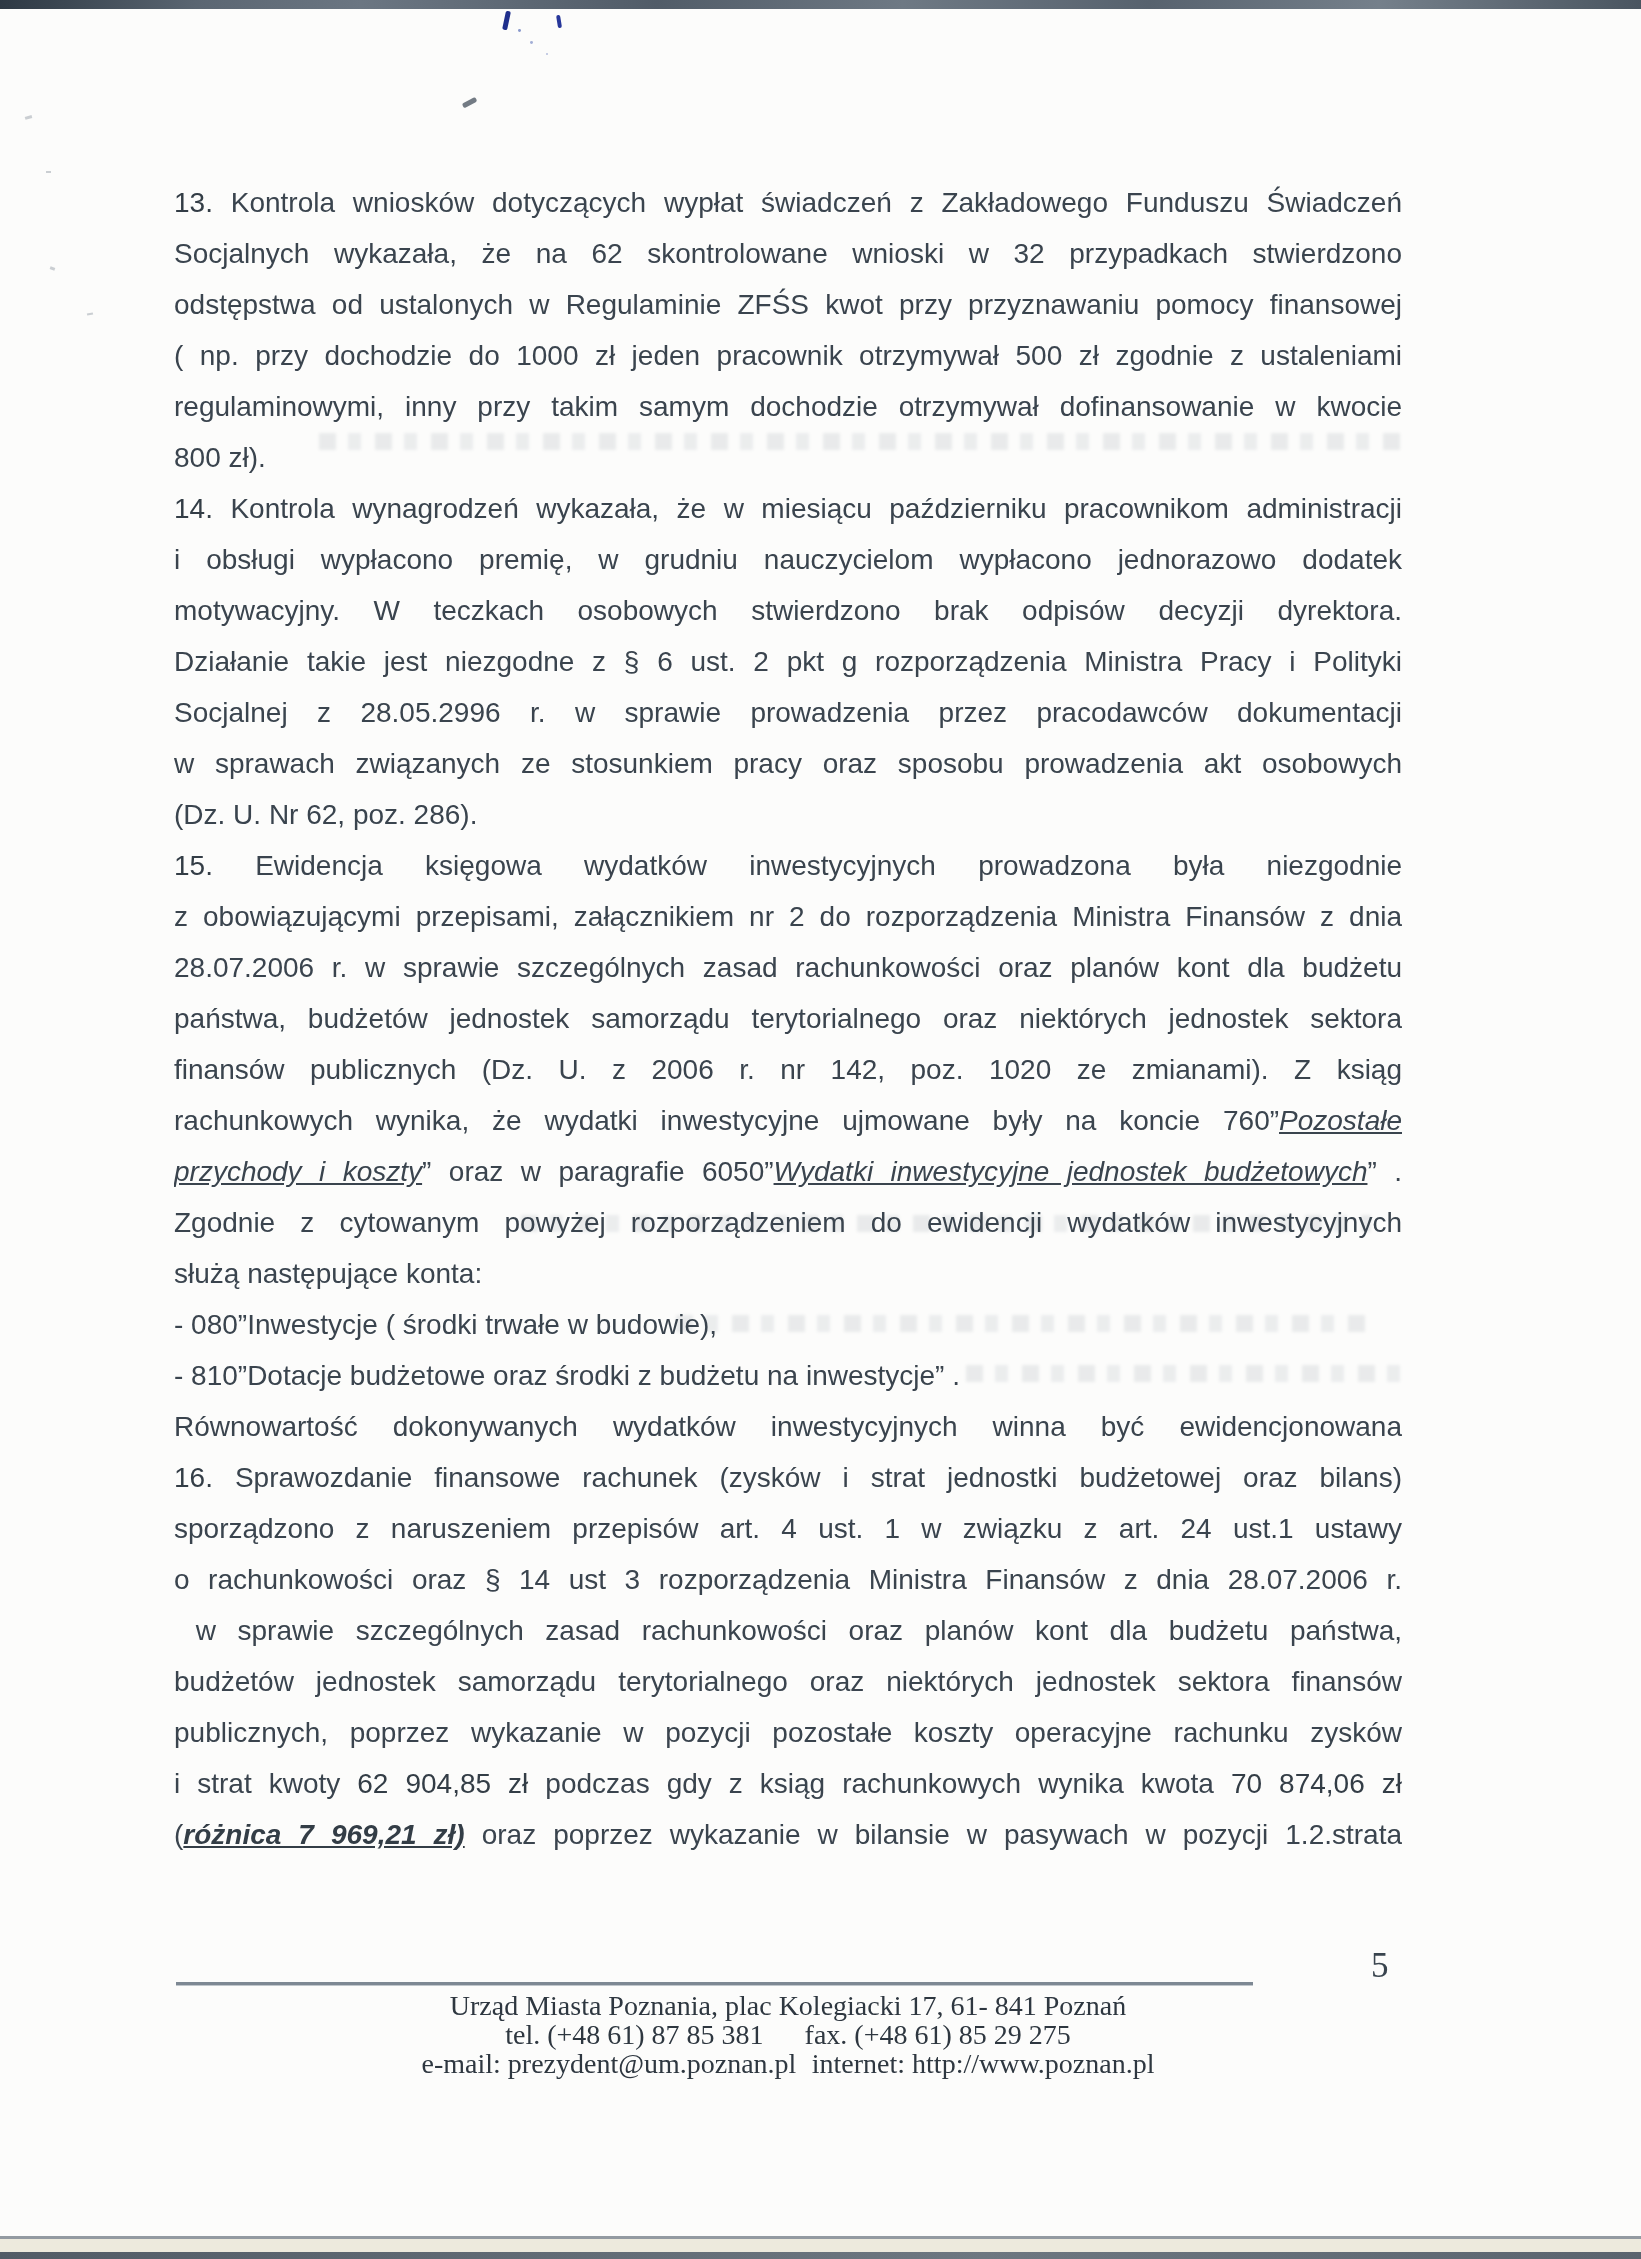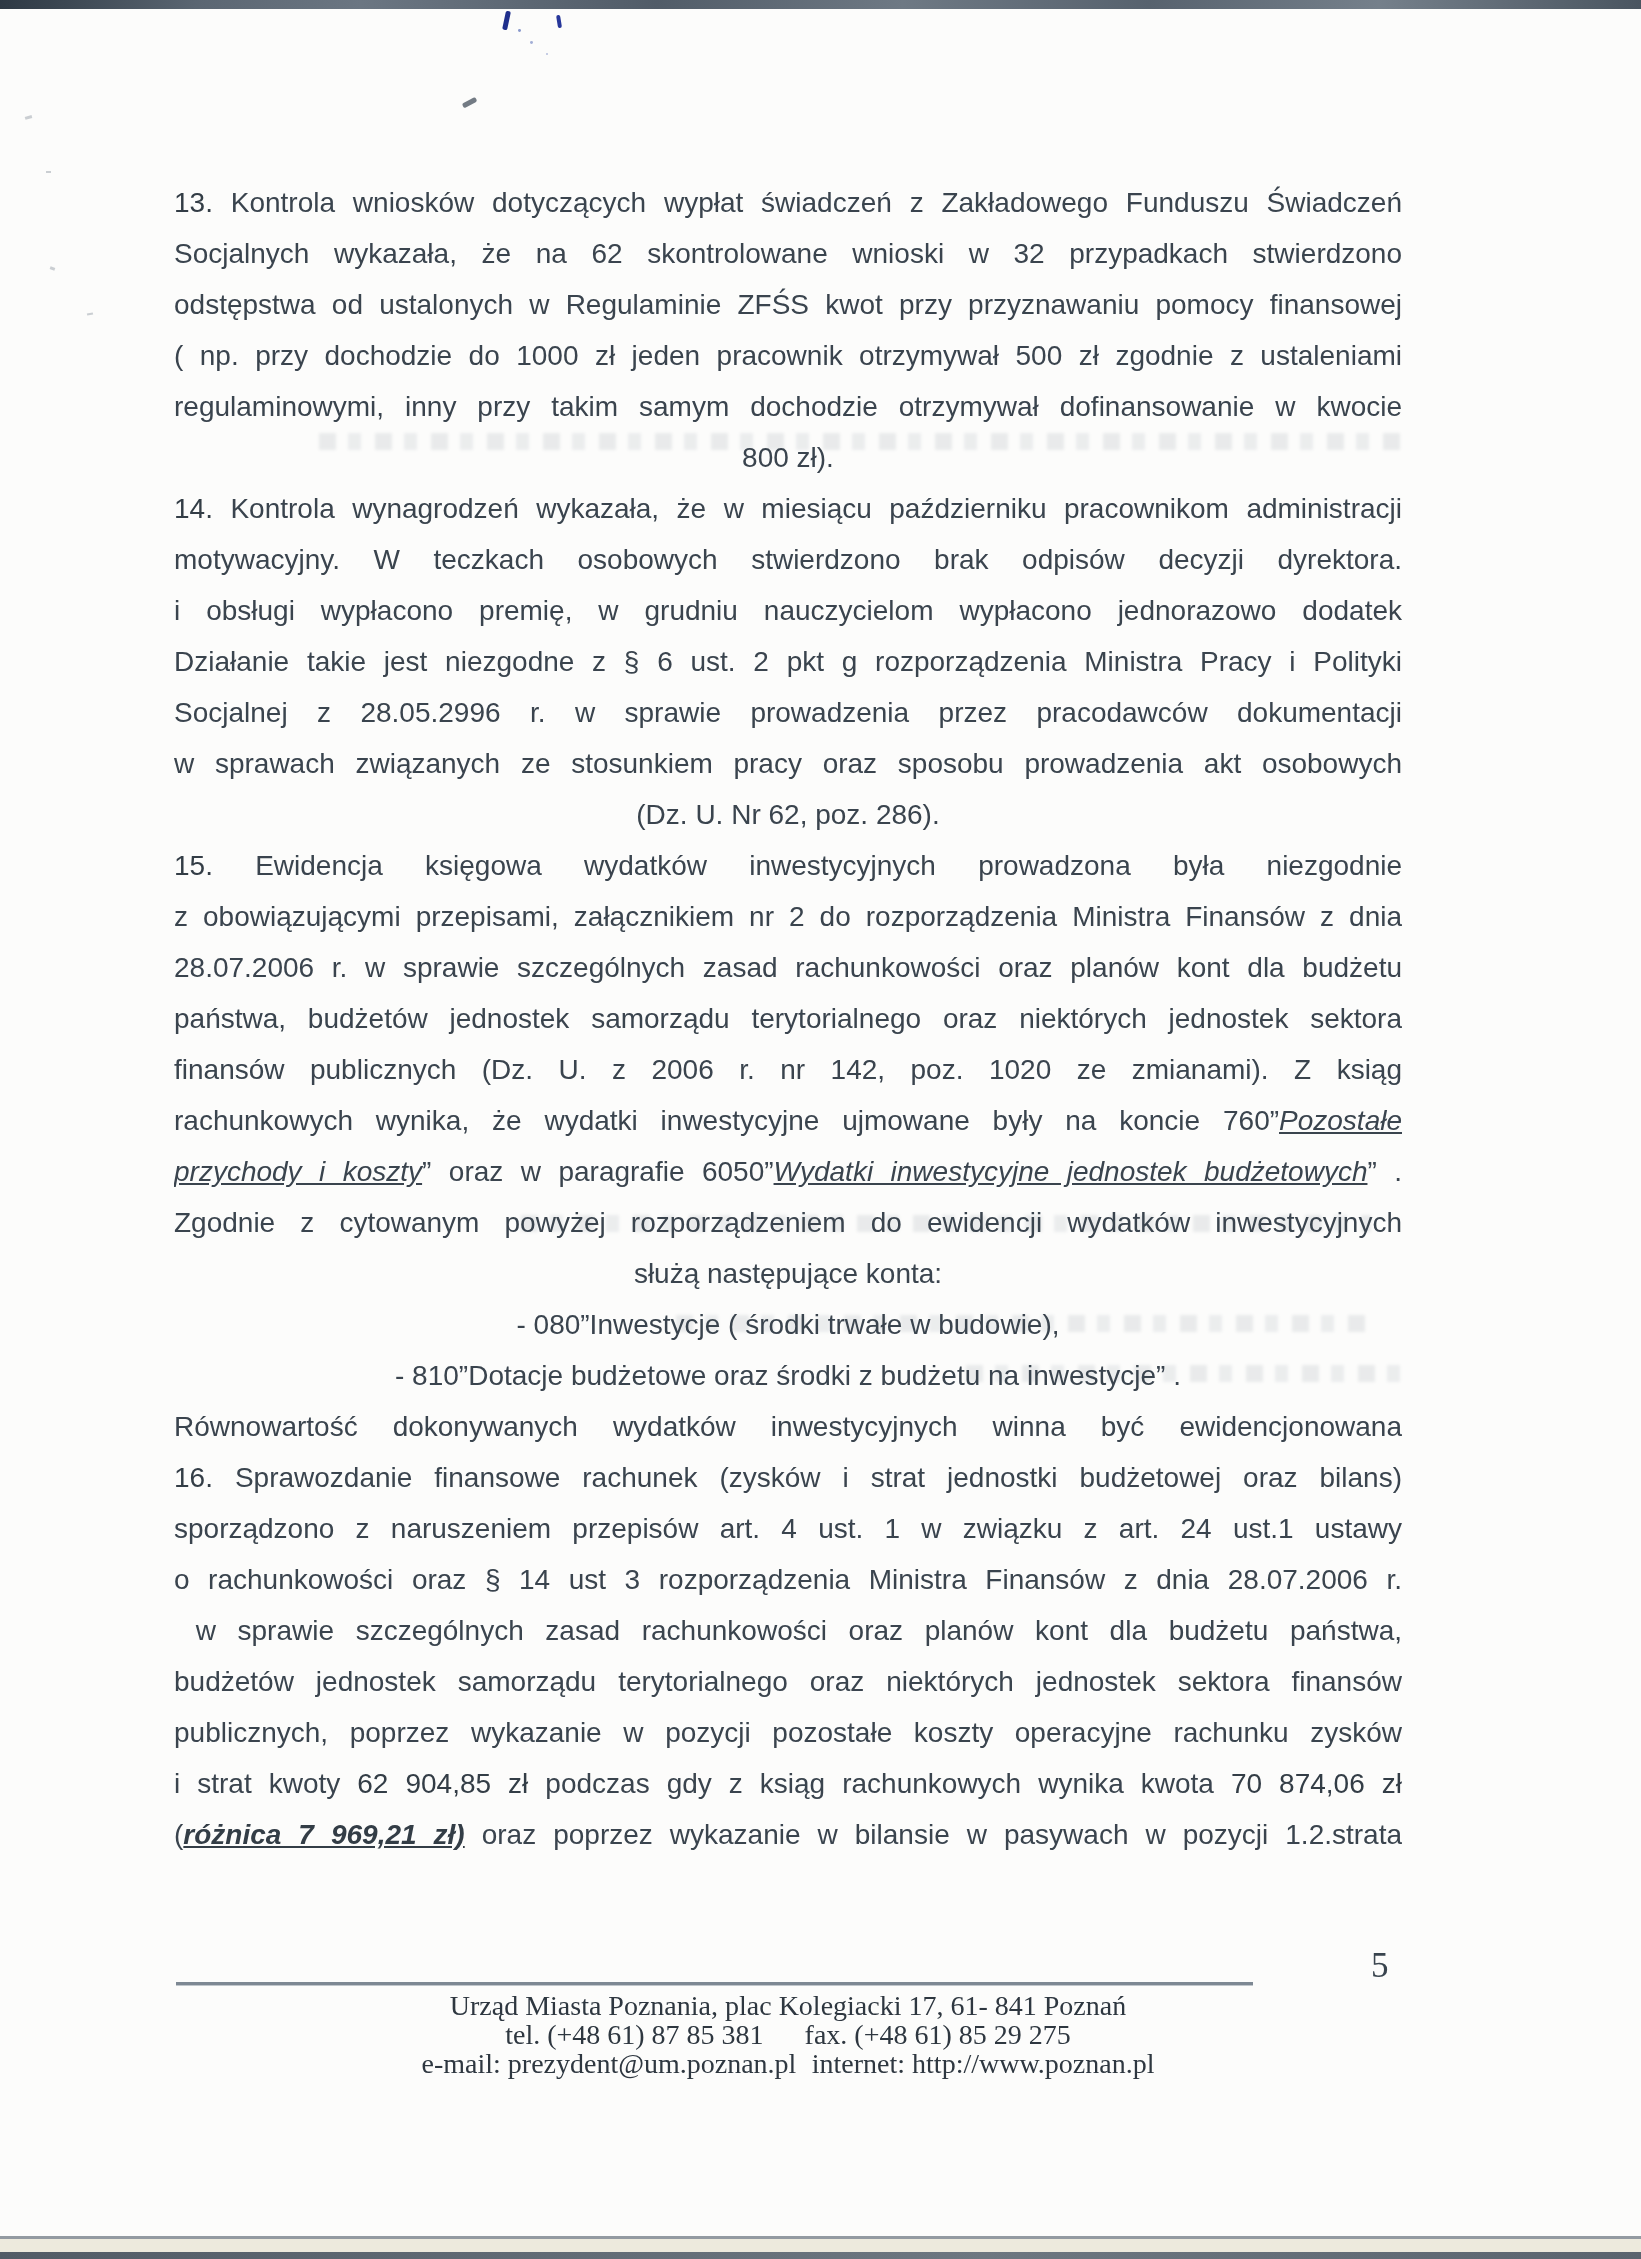--- a/index.html
+++ b/index.html
@@ -38,21 +38,21 @@
     background:repeating-linear-gradient(90deg,#7a8590 0 17.4px,transparent 17.4px 29px,#8a95a0 29px 42px,transparent 42px 56px);}
   #ghost-1{left:319px;top:433px;width:1081px;}
   #ghost-2{left:521px;top:1215px;width:850px;}
   #ghost-3{left:676px;top:1315px;width:695px;}
   #ghost-4{left:966px;top:1365px;width:434px;}
   
   #text-column{
     position:absolute;left:174px;top:177px;width:1228px;
     color:#3a444e;font-size:28px;
   }
-  .line{height:51px;line-height:51px;overflow:hidden;text-align:center;white-space:normal;}
+  .line{height:51px;line-height:51px;overflow:hidden;text-align:left;white-space:normal;}
   .jl{text-align:justify;text-align-last:justify;}
   .b{font-weight:normal;color:#333d46;}
   .i{font-style:italic;text-decoration:underline;}
   .b.i{font-weight:bold;font-style:italic;}
   
   #page-number{
     position:absolute;left:1371px;top:1946px;width:39px;
     font-family:"Liberation Serif",serif;font-size:35px;color:#39444e;
   }
   #footer-rule{
@@ -91,22 +91,22 @@
   <div class="ghost" id="ghost-4"></div>
 
   <div id="text-column">
       <div class="line jl"><span class="b">13.</span><span class=""> Kontrola wniosków dotyczących wypłat świadczeń z Zakładowego Funduszu Świadczeń</span></div>
       <div class="line jl"><span class="">Socjalnych wykazała, że na 62 skontrolowane wnioski w 32 przypadkach stwierdzono</span></div>
       <div class="line jl"><span class="">odstępstwa od ustalonych w Regulaminie ZFŚS kwot przy przyznawaniu pomocy finansowej</span></div>
       <div class="line jl"><span class="">( np. przy dochodzie do 1000 zł jeden pracownik otrzymywał 500 zł zgodnie z ustaleniami</span></div>
       <div class="line jl"><span class="">regulaminowymi, inny przy takim samym dochodzie otrzymywał dofinansowanie w kwocie</span></div>
       <div class="line"><span class="">800 zł).</span></div>
       <div class="line jl"><span class="b">14.</span><span class=""> Kontrola wynagrodzeń wykazała, że w miesiącu październiku pracownikom administracji</span></div>
+      <div class="line jl"><span class="">i obsługi wypłacono premię, w grudniu nauczycielom wypłacono jednorazowo dodatek</span></div>
       <div class="line jl"><span class="">motywacyjny. W teczkach osobowych stwierdzono brak odpisów decyzji dyrektora.</span></div>
-      <div class="line jl"><span class="">i obsługi wypłacono premię, w grudniu nauczycielom wypłacono jednorazowo dodatek</span></div>
       <div class="line jl"><span class="">Działanie takie jest niezgodne z § 6 ust. 2 pkt g rozporządzenia Ministra Pracy i Polityki</span></div>
       <div class="line jl"><span class="">Socjalnej z 28.05.2996 r. w sprawie prowadzenia przez pracodawców dokumentacji</span></div>
       <div class="line jl"><span class="">w sprawach związanych ze stosunkiem pracy oraz sposobu prowadzenia akt osobowych</span></div>
       <div class="line"><span class="">(Dz. U. Nr 62, poz. 286).</span></div>
       <div class="line jl"><span class="b">15.</span><span class=""> Ewidencja księgowa wydatków inwestycyjnych prowadzona była niezgodnie</span></div>
       <div class="line jl"><span class="">z obowiązującymi przepisami, załącznikiem nr 2 do rozporządzenia Ministra Finansów z dnia</span></div>
       <div class="line jl"><span class="">28.07.2006 r. w sprawie szczególnych zasad rachunkowości oraz planów kont dla budżetu</span></div>
       <div class="line jl"><span class="">państwa, budżetów jednostek samorządu terytorialnego oraz niektórych jednostek sektora</span></div>
       <div class="line jl"><span class="">finansów publicznych (Dz. U. z 2006 r. nr 142, poz. 1020 ze zmianami). Z ksiąg</span></div>
       <div class="line jl"><span class="">rachunkowych wynika, że wydatki inwestycyjne ujmowane były na koncie 760”</span><span class=" i">Pozostałe</span></div>

